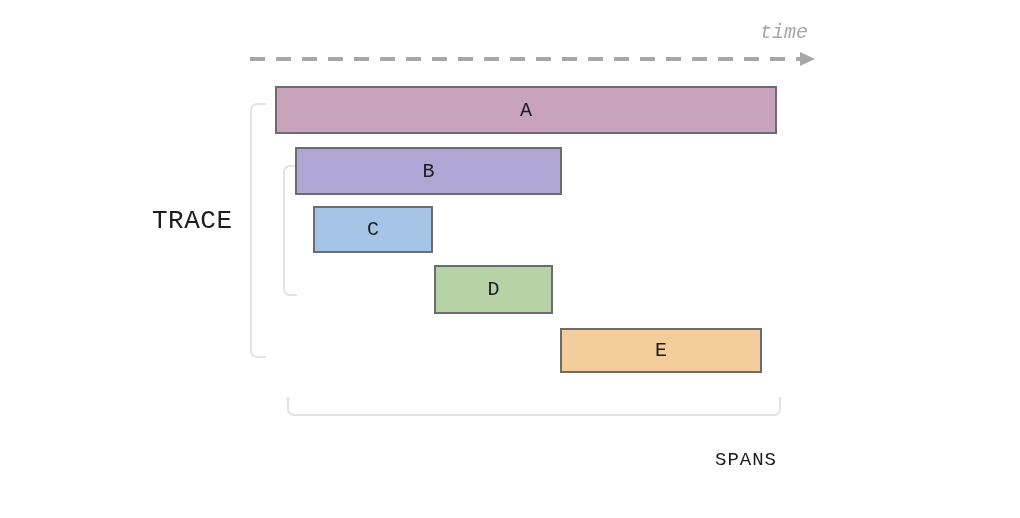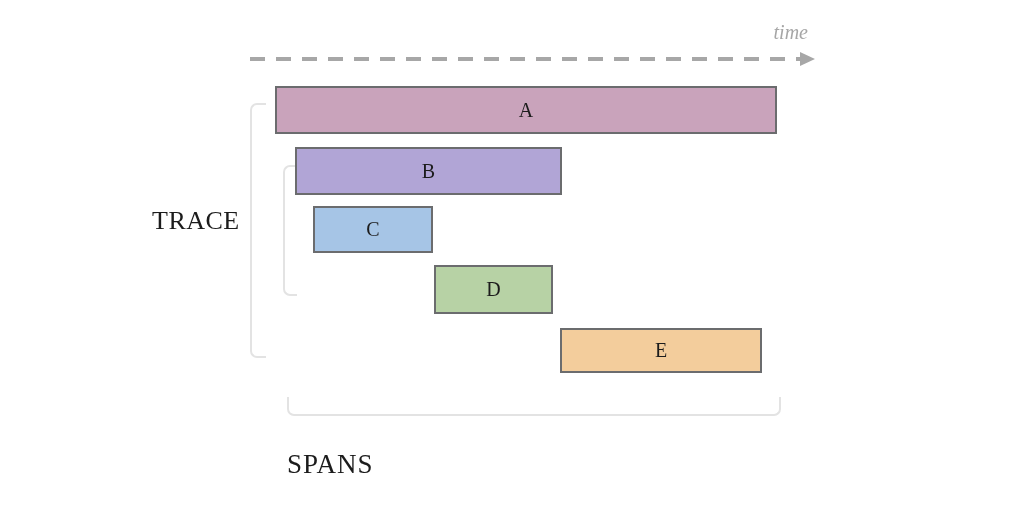--- a/index.html
+++ b/index.html
@@ -8,21 +8,21 @@
     --axis:#a7a7a7;
     --text:#1c1c1c;
     --time-text:#a6a6a6;
   }
   html,body{margin:0;padding:0;background:#ffffff;}
   .canvas{
     position:relative;
     width:1020px;height:518px;
     background:#ffffff;
     overflow:hidden;
-    font-family:Liberation Serif, serif;
+    font-family:Liberation Mono, monospace;
   }
   
   .time-label{
     position:absolute;left:708px;top:21px;width:100px;
     text-align:right;
     font-style:italic;
     font-size:20px;
     color:var(--time-text);
   }
   .time-axis{
@@ -41,22 +41,22 @@
     margin-left:-2px;
   }
   
   .trace-label{
     position:absolute;left:152px;top:206px;
     font-size:26px;letter-spacing:0.5px;
     color:var(--text);
   }
   .spans-label{
     position:absolute;left:287px;top:449px;width:490px;
-    text-align:left;
-    font-size:27px;letter-spacing:1px;
+    text-align:right;
+    font-size:19px;letter-spacing:1px;
     color:var(--text);
   }
   
   .bracket{position:absolute;}
   .bracket.outer{
     left:250px;top:103px;width:14px;height:251px;
     border-left:2px solid var(--bracket);
     border-top:2px solid var(--bracket);
     border-bottom:2px solid var(--bracket);
     border-radius:7px 0 0 7px;

